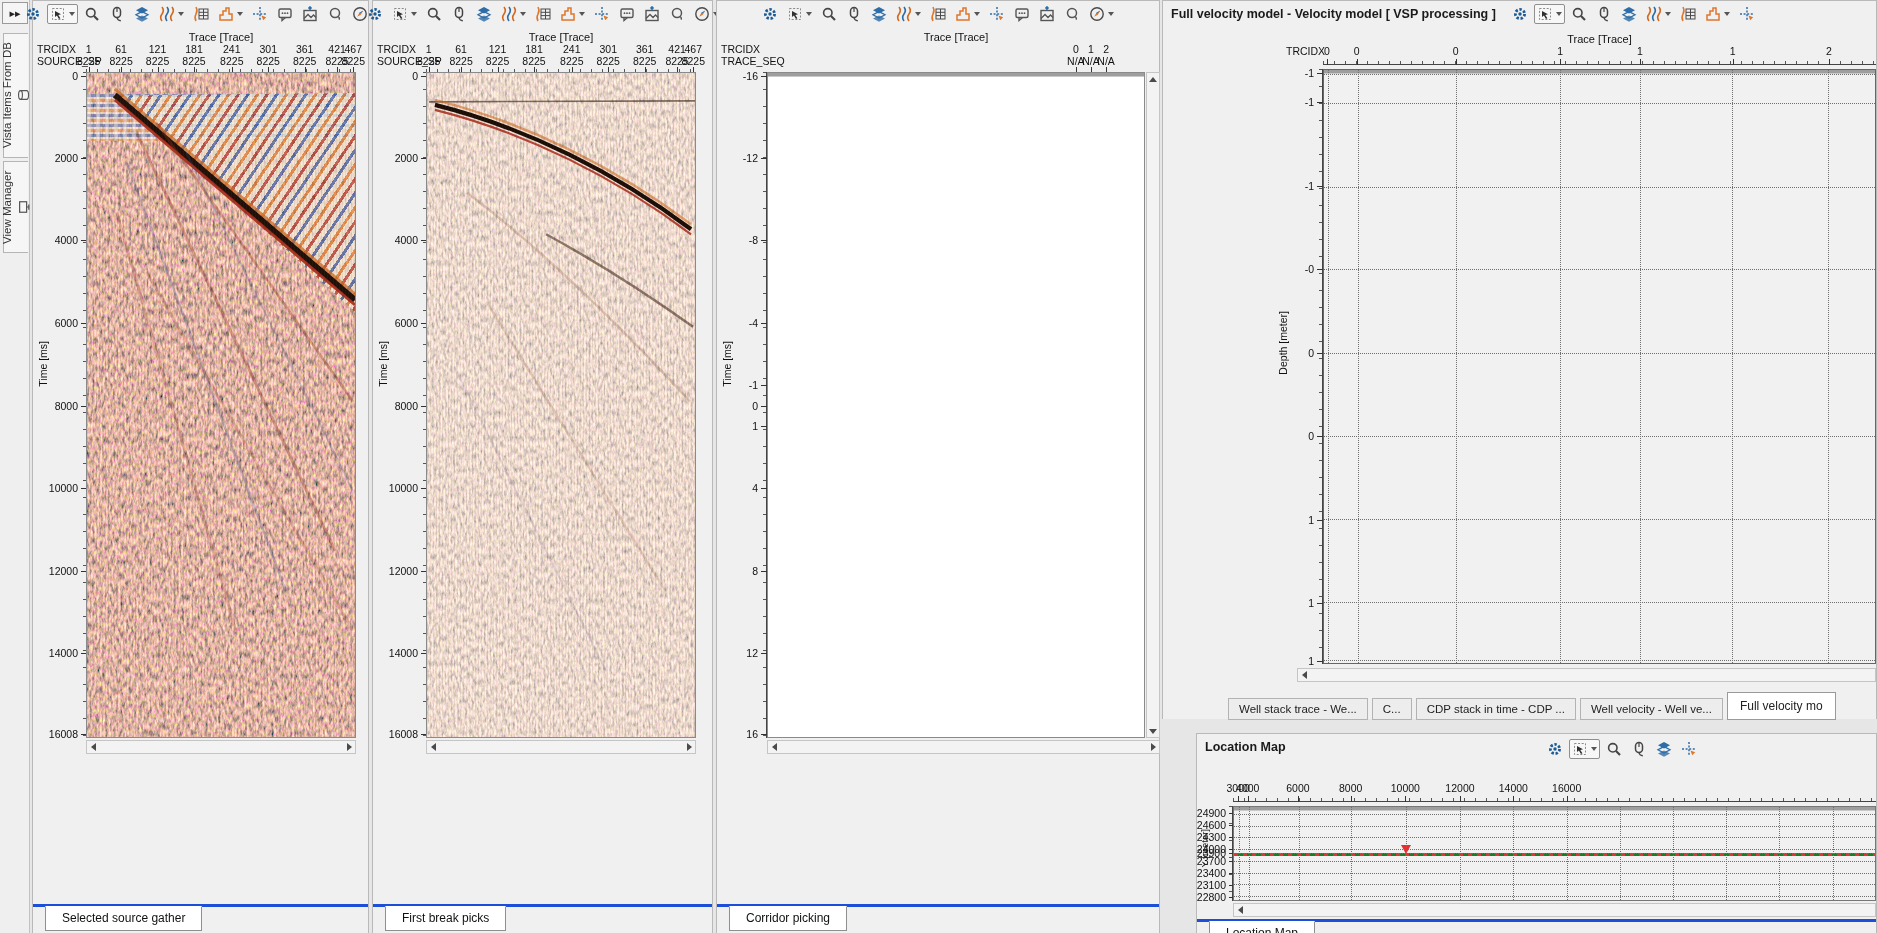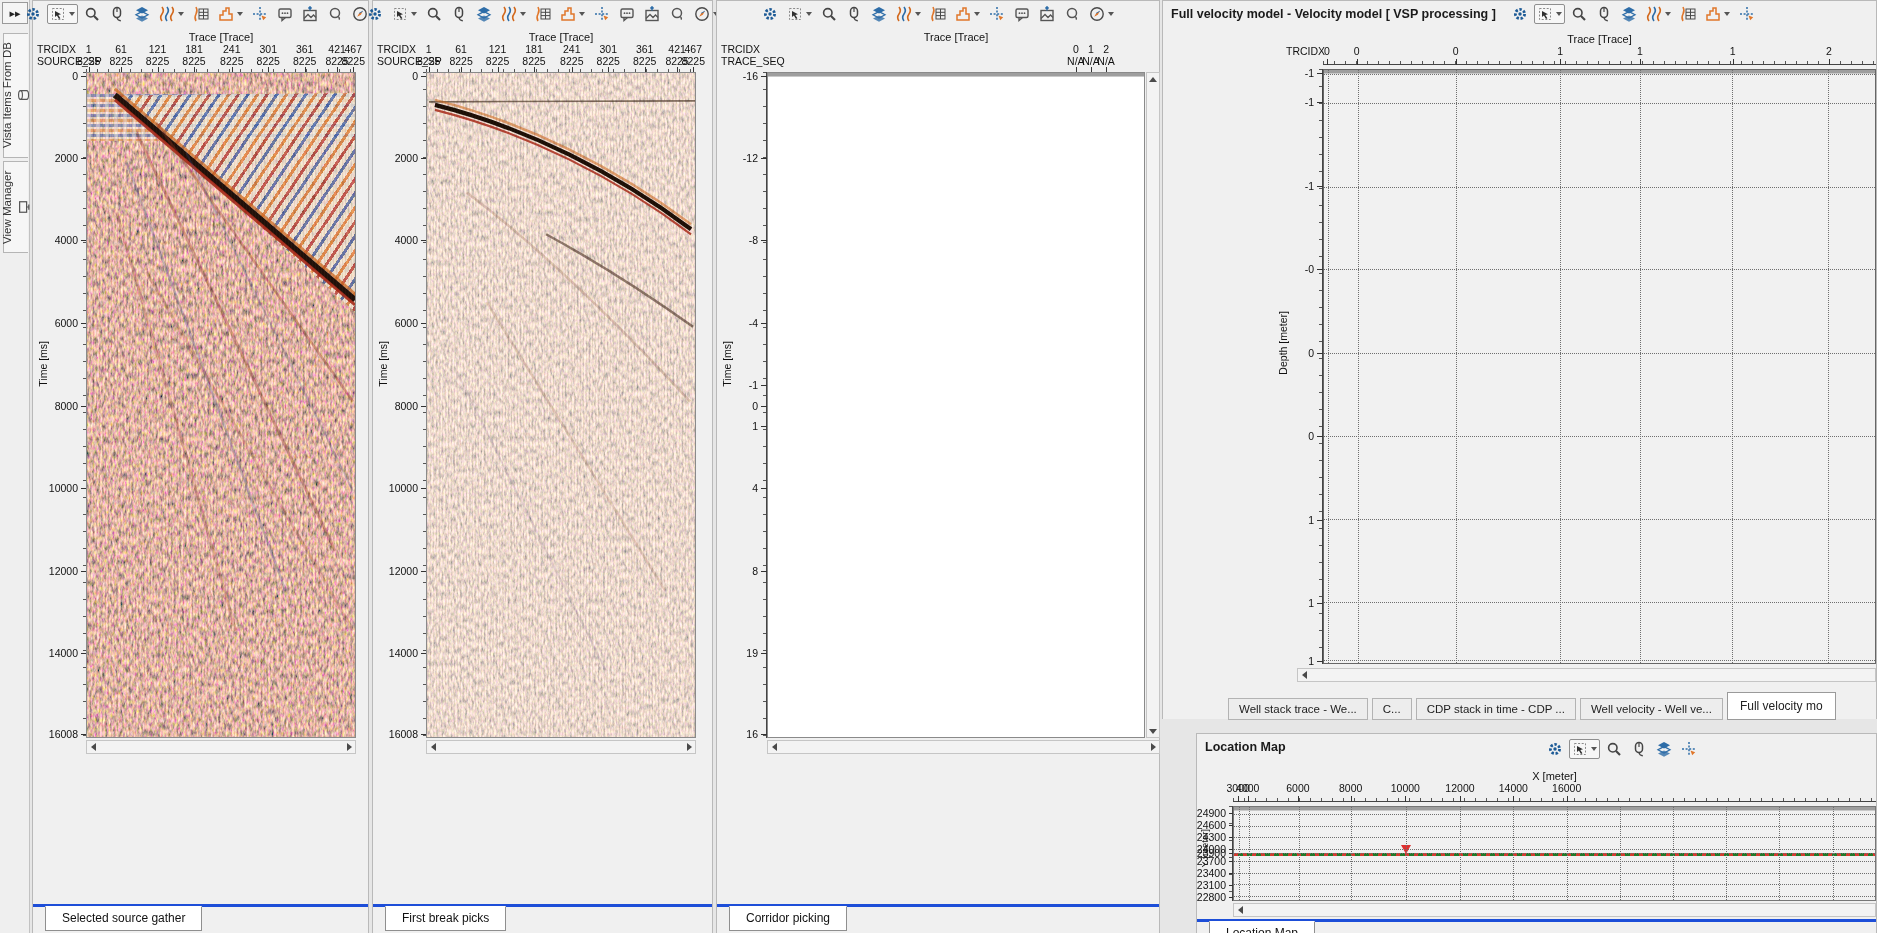--- a/index.html
+++ b/index.html
@@ -707,21 +707,21 @@
   <div class="ylabels" style="left:10px; width:34px; top:71px; height:666px;">
       <span class="tick-label" style="top: 0.6%;">-16</span>
       <span class="tick-label" style="top: 12.9%;">-12</span>
       <span class="tick-label" style="top: 25.3%;">-8</span>
       <span class="tick-label" style="top: 37.7%;">-4</span>
       <span class="tick-label" style="top: 47%;">-1</span>
       <span class="tick-label" style="top: 50.1%;">0</span>
       <span class="tick-label" style="top: 53.2%;">1</span>
       <span class="tick-label" style="top: 62.5%;">4</span>
       <span class="tick-label" style="top: 74.9%;">8</span>
-      <span class="tick-label" style="top: 87.3%;">19</span>
+      <span class="tick-label" style="top: 87.3%;">12</span>
       <span class="tick-label" style="top: 99.4%;">16</span>
     </div>
   <div class="ruler-y" style="left:44px; top:71px; height:666px;">
       <span class="tick-label" style="top: 0.6%;">-16</span>
       <span class="tick-label" style="top: 12.9%;">-12</span>
       <span class="tick-label" style="top: 25.3%;">-8</span>
       <span class="tick-label" style="top: 37.7%;">-4</span>
       <span class="tick-label" style="top: 47%;">-1</span>
       <span class="tick-label" style="top: 50.1%;">0</span>
       <span class="tick-label" style="top: 53.2%;">1</span>
@@ -973,21 +973,20 @@
         <span style="display: inline-flex;">
           <svg viewBox="0 0 16 16">
             <line x1="8" y1="1" x2="8" y2="15" stroke="#2e6da8" stroke-width="1.5" stroke-dasharray="2 1.6"></line>
             <line x1="1" y1="8" x2="15" y2="8" stroke="#2e6da8" stroke-width="1.5" stroke-dasharray="2 1.6"></line>
             <path d="M9.5 9.5 L14.2 11.2 11.2 14.2 Z" fill="#e0762a"></path>
           </svg>
         </span>
       </span>
     </div>
 
-  <div class="ax-title" style="left:36px; width:643px; top:36px;">X [meter]</div>
   <div class="hdr-row" style="left:36px; width:643px; top:48px;">
       <span class="tick-label" style="left: 0.8%; transform: translateX(-50%);">3000</span>
       <span class="tick-label" style="left: 2.3%; transform: translateX(-50%);">4000</span>
       <span class="tick-label" style="left: 10.1%; transform: translateX(-50%);">6000</span>
       <span class="tick-label" style="left: 18.3%; transform: translateX(-50%);">8000</span>
       <span class="tick-label" style="left: 26.8%; transform: translateX(-50%);">10000</span>
       <span class="tick-label" style="left: 35.3%; transform: translateX(-50%);">12000</span>
       <span class="tick-label" style="left: 43.6%; transform: translateX(-50%);">14000</span>
       <span class="tick-label" style="left: 51.9%; transform: translateX(-50%);">16000</span>
     </div>

